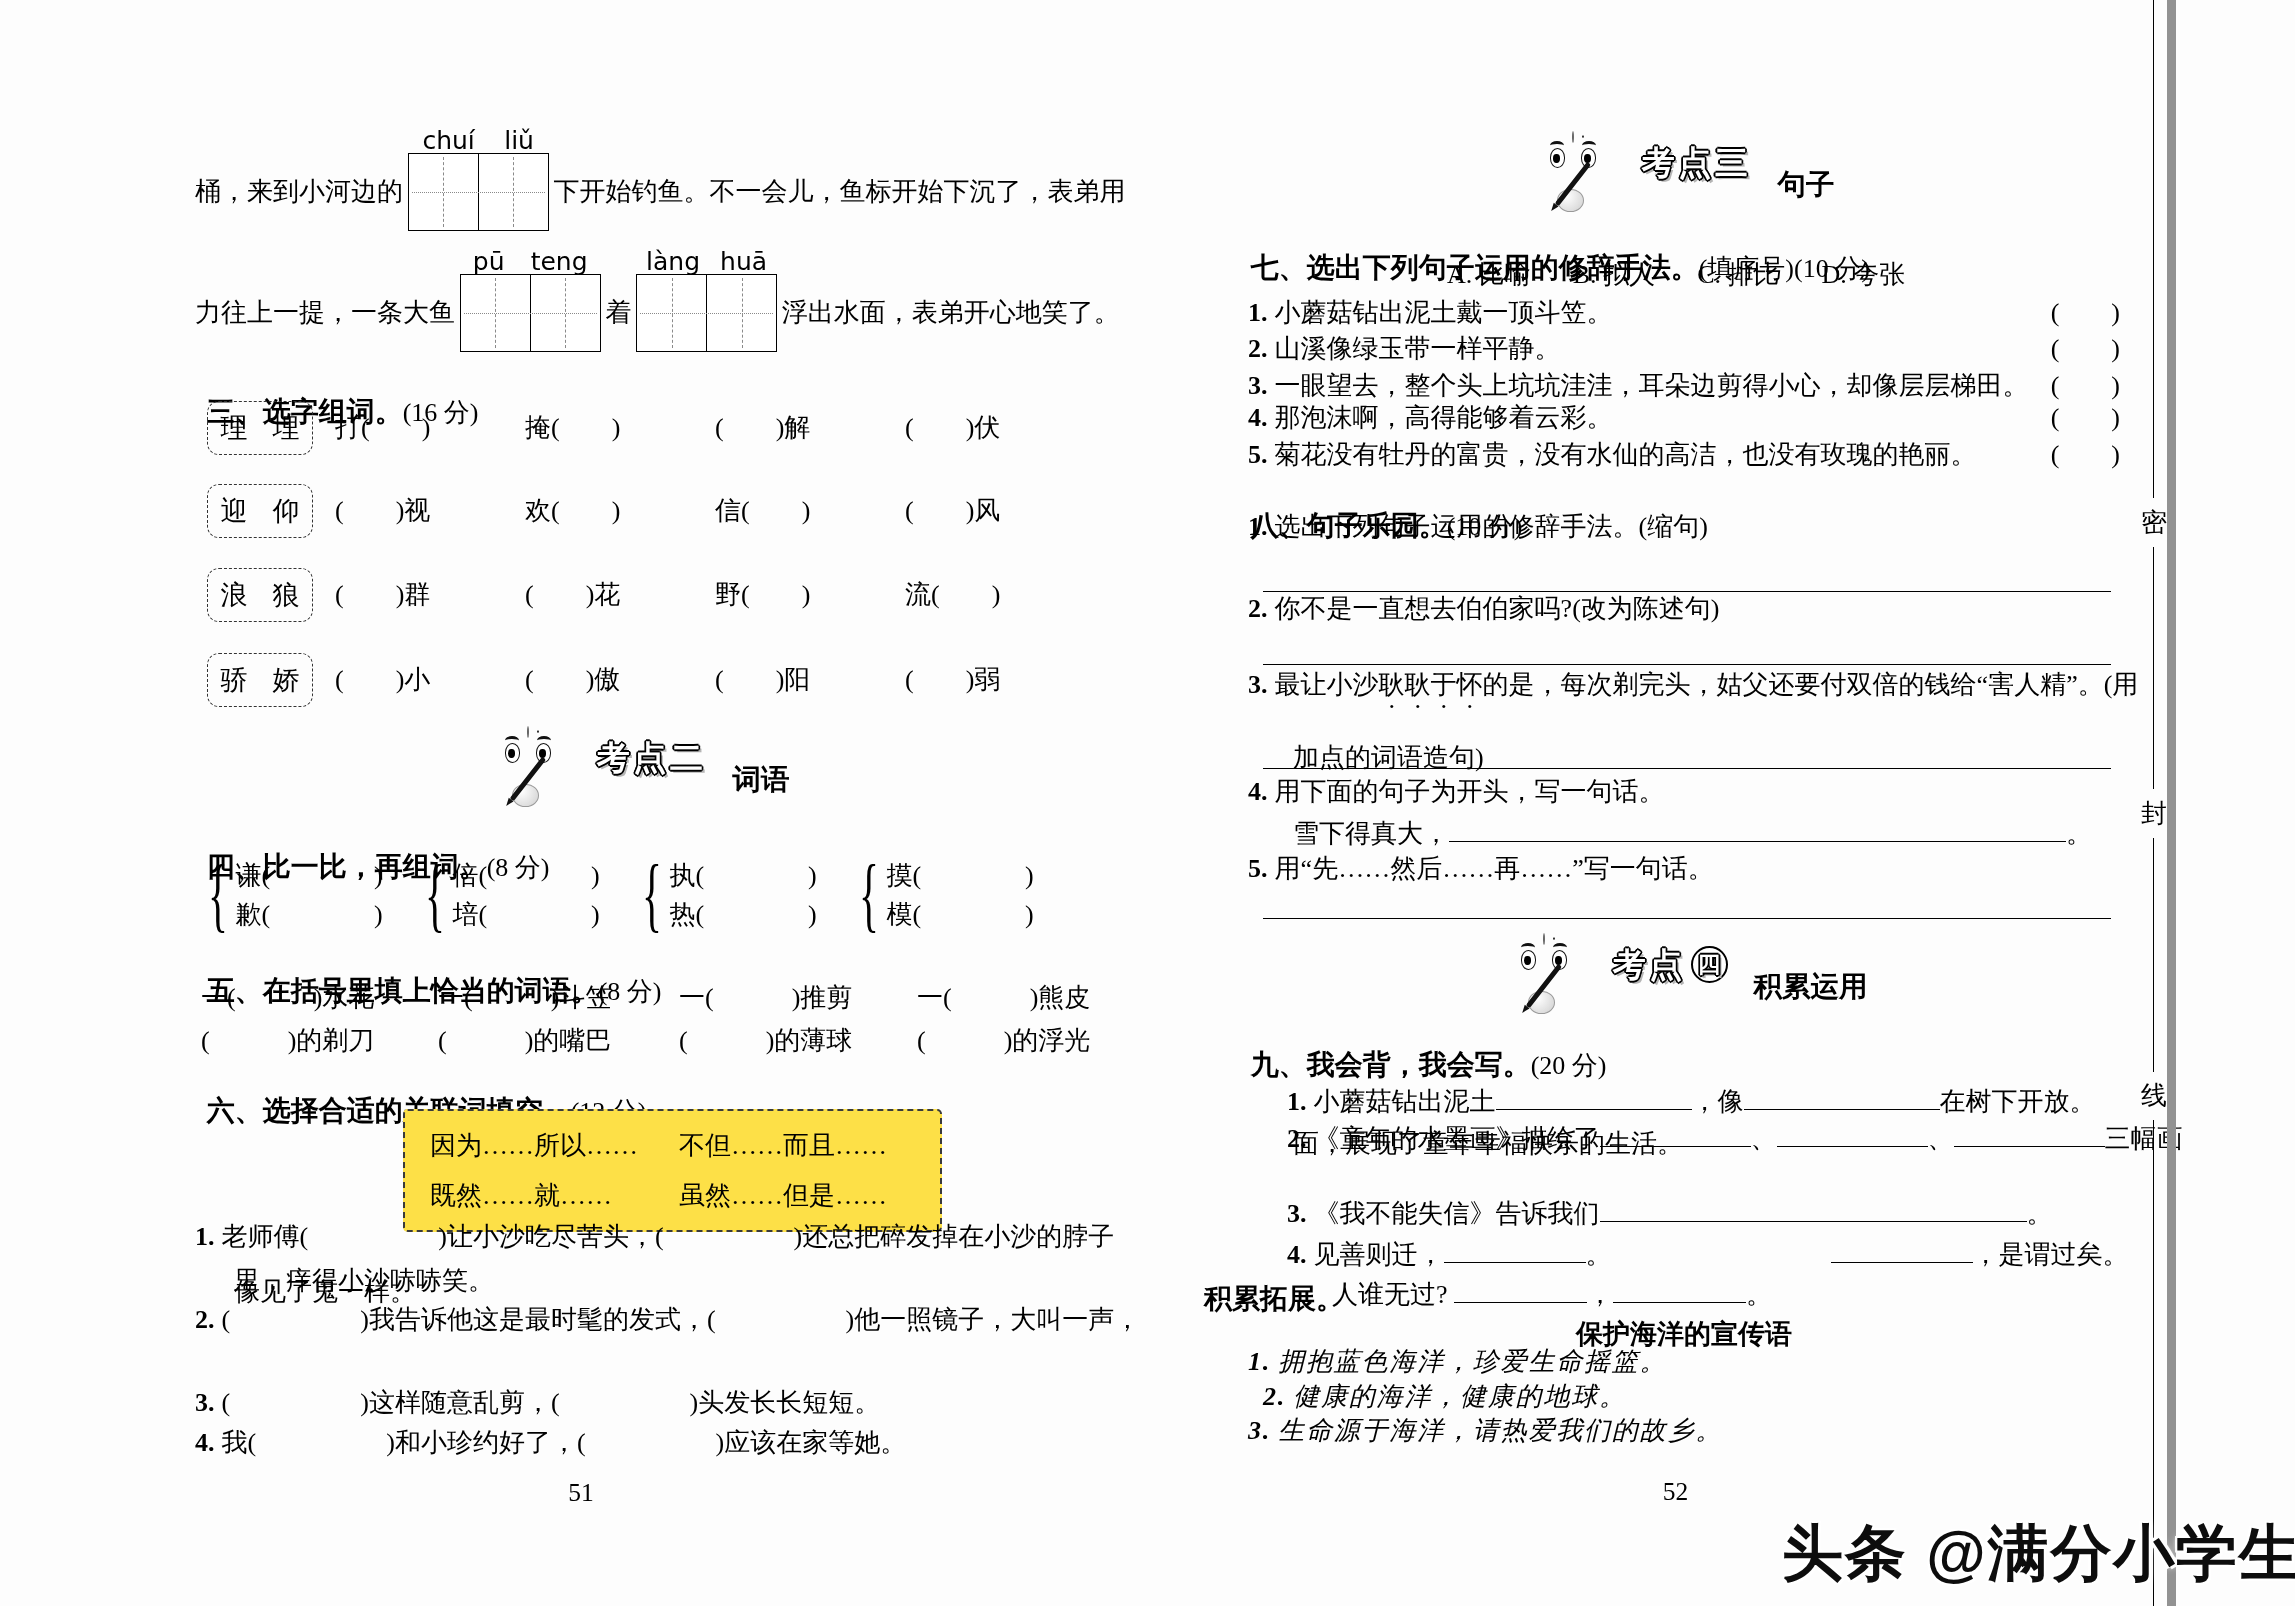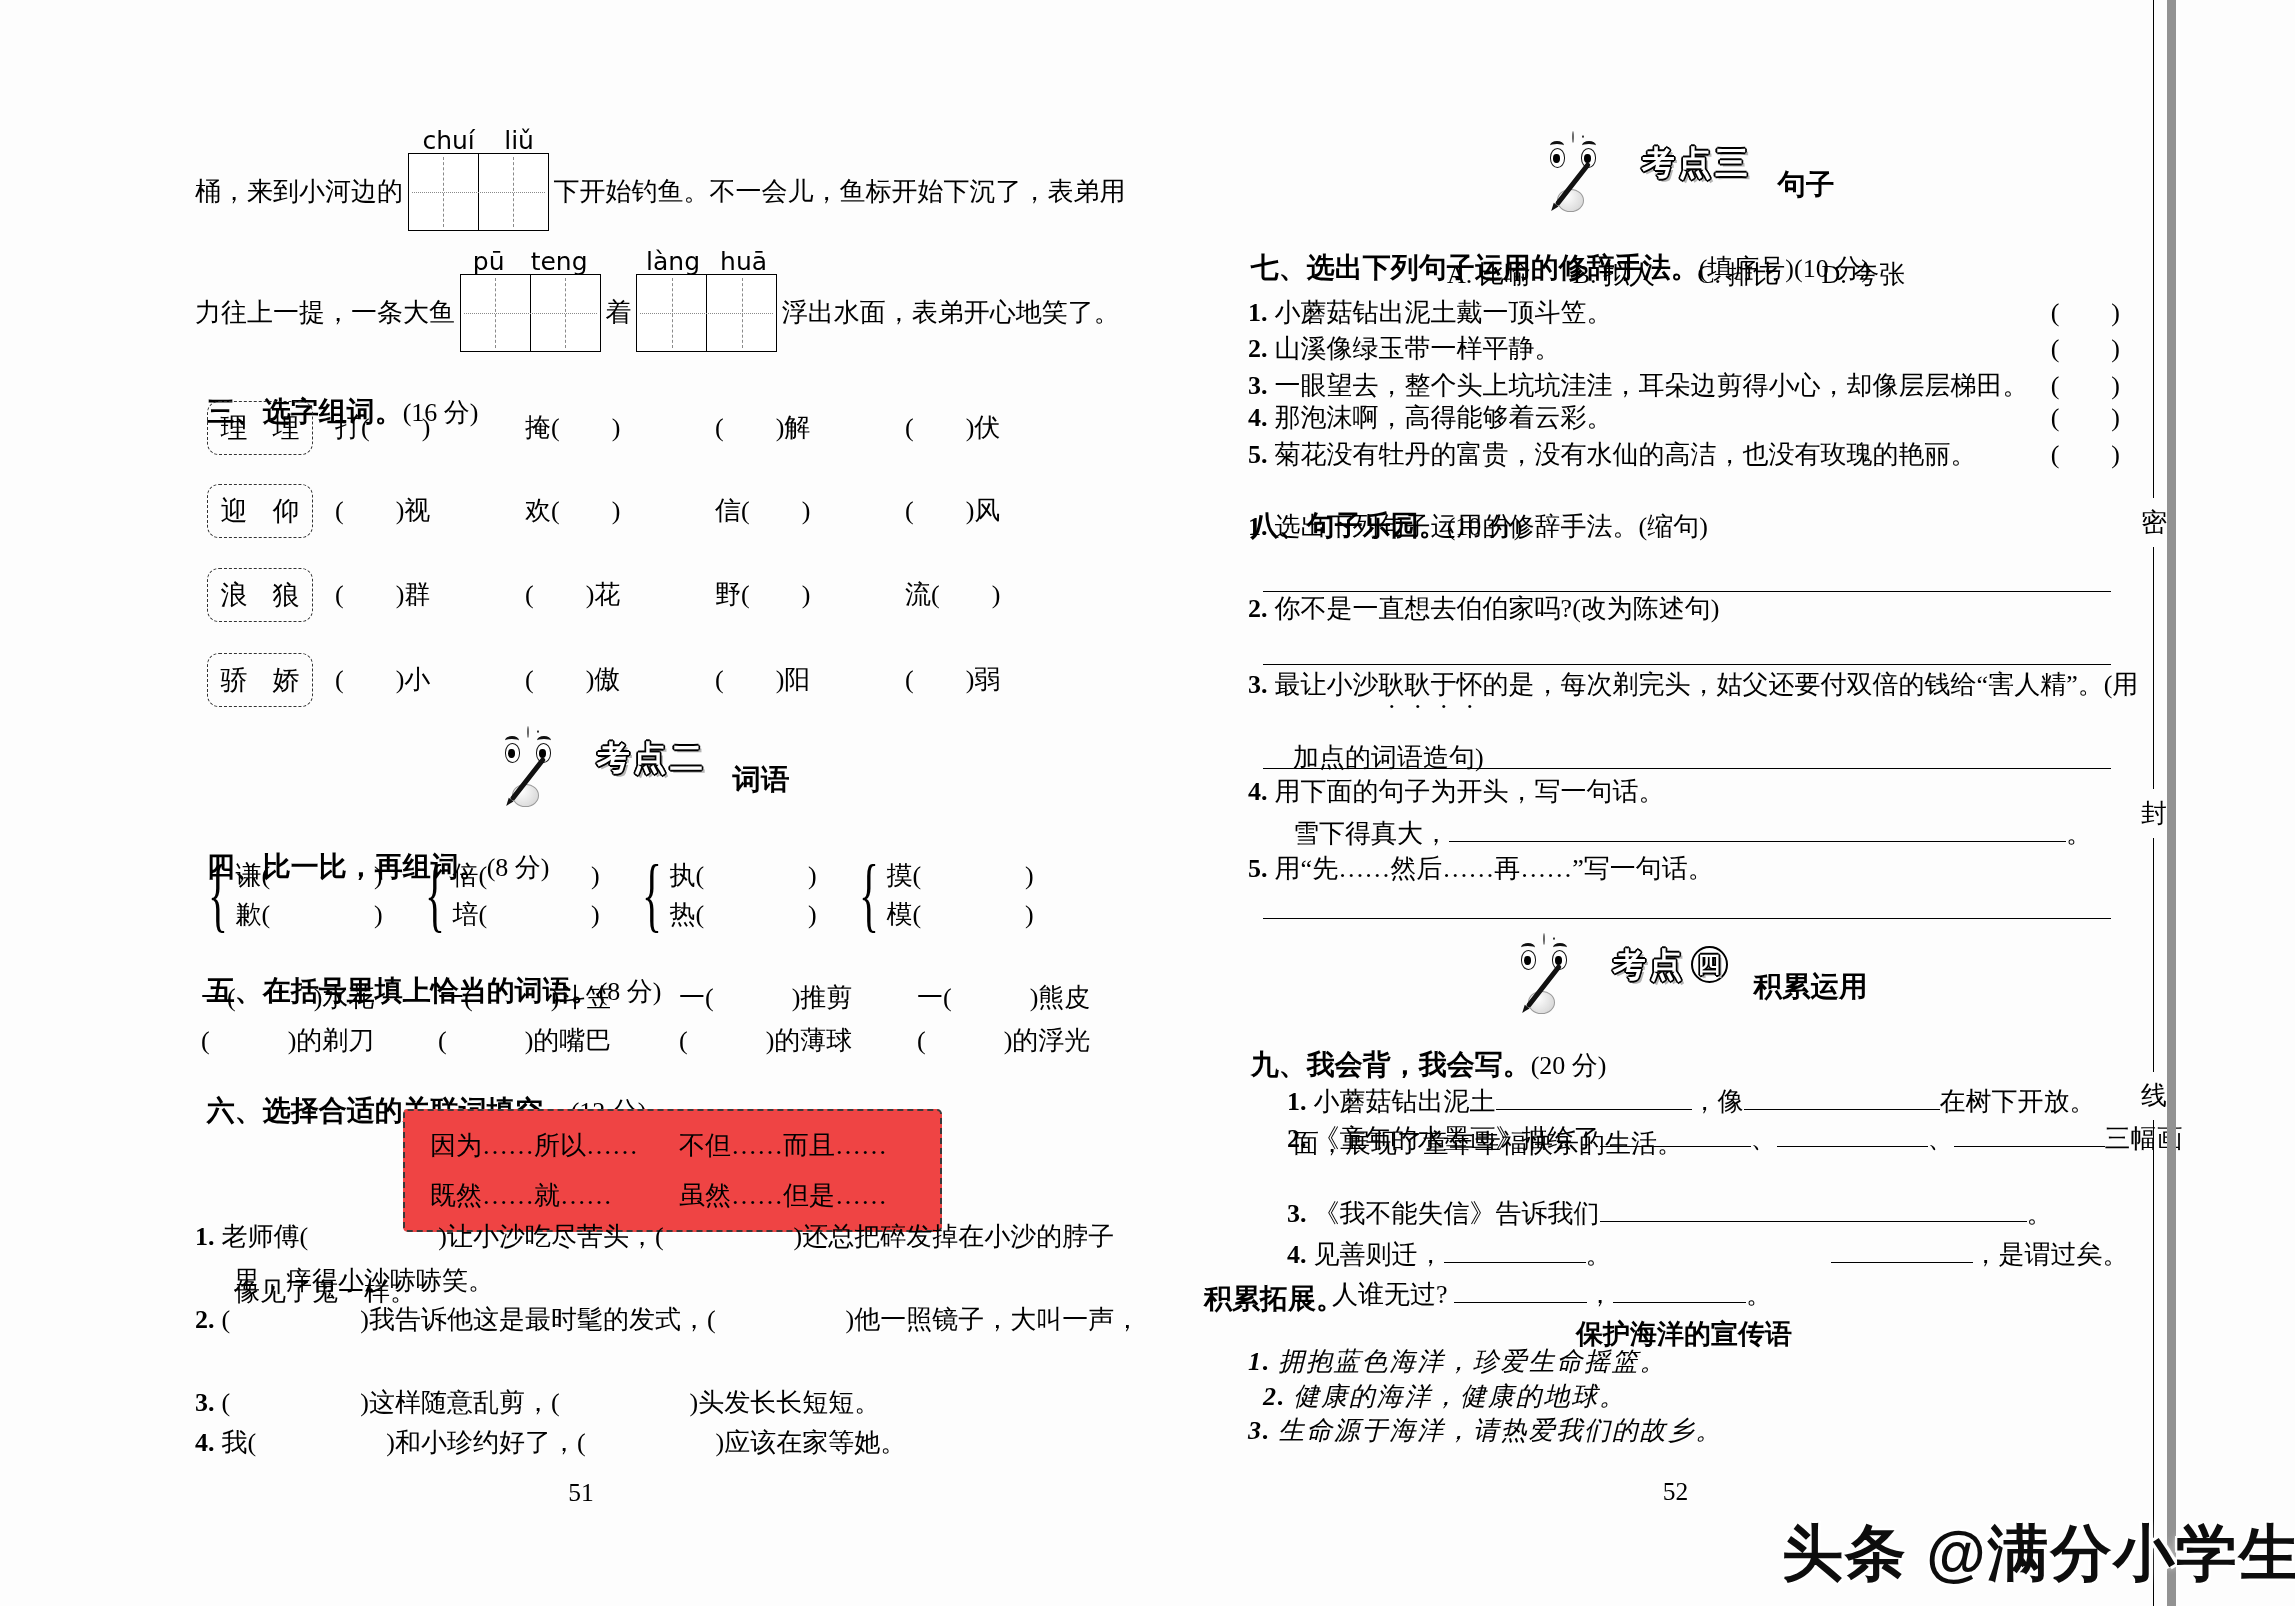--- a/index.html
+++ b/index.html
@@ -61,21 +61,21 @@
   
   .s4wrap { display:flex; }
   .bg { display:flex; align-items:center; width:217px; }
   .brace { font-size:83px; font-weight:400; transform:scale(.5,1.0); margin-right:-2.4px; line-height:1; }
   .bg .col { display:flex; flex-direction:column; }
   .bg .col span { font-size:26px; line-height:39px; white-space:pre; }
 
   .s5row { display:grid; grid-template-columns:237px 241px 238px auto; }
 
   
-  .conjbox { border:2.4px dashed #3a3a3a; border-radius:4.7px; background:#ef4444;
+  .conjbox { border:2.4px dashed #3a3a3a; border-radius:4.7px; background:#fde047;
              display:grid; grid-template-columns:1fr 1fr; row-gap:15.4px; padding:16.6px 12px 16.6px 25px; }
   .conjbox span { font-size:26px; white-space:pre; }
 
   .aline { height:0; border-top:1.8px solid #000; }
   .blank { display:inline-block; border-bottom:1.8px solid #000; height:27px; }
   .gap { display:inline-block; height:6px; }
   .s7item { display:flex; justify-content:space-between; left:50px; right:33px; }
   .emdots { text-emphasis:filled dot #000; -webkit-text-emphasis:filled dot #000;
             text-emphasis-position:under right; -webkit-text-emphasis-position:under; }
   .pg { left:0; right:0; text-align:center; font-size:25.5px; }

